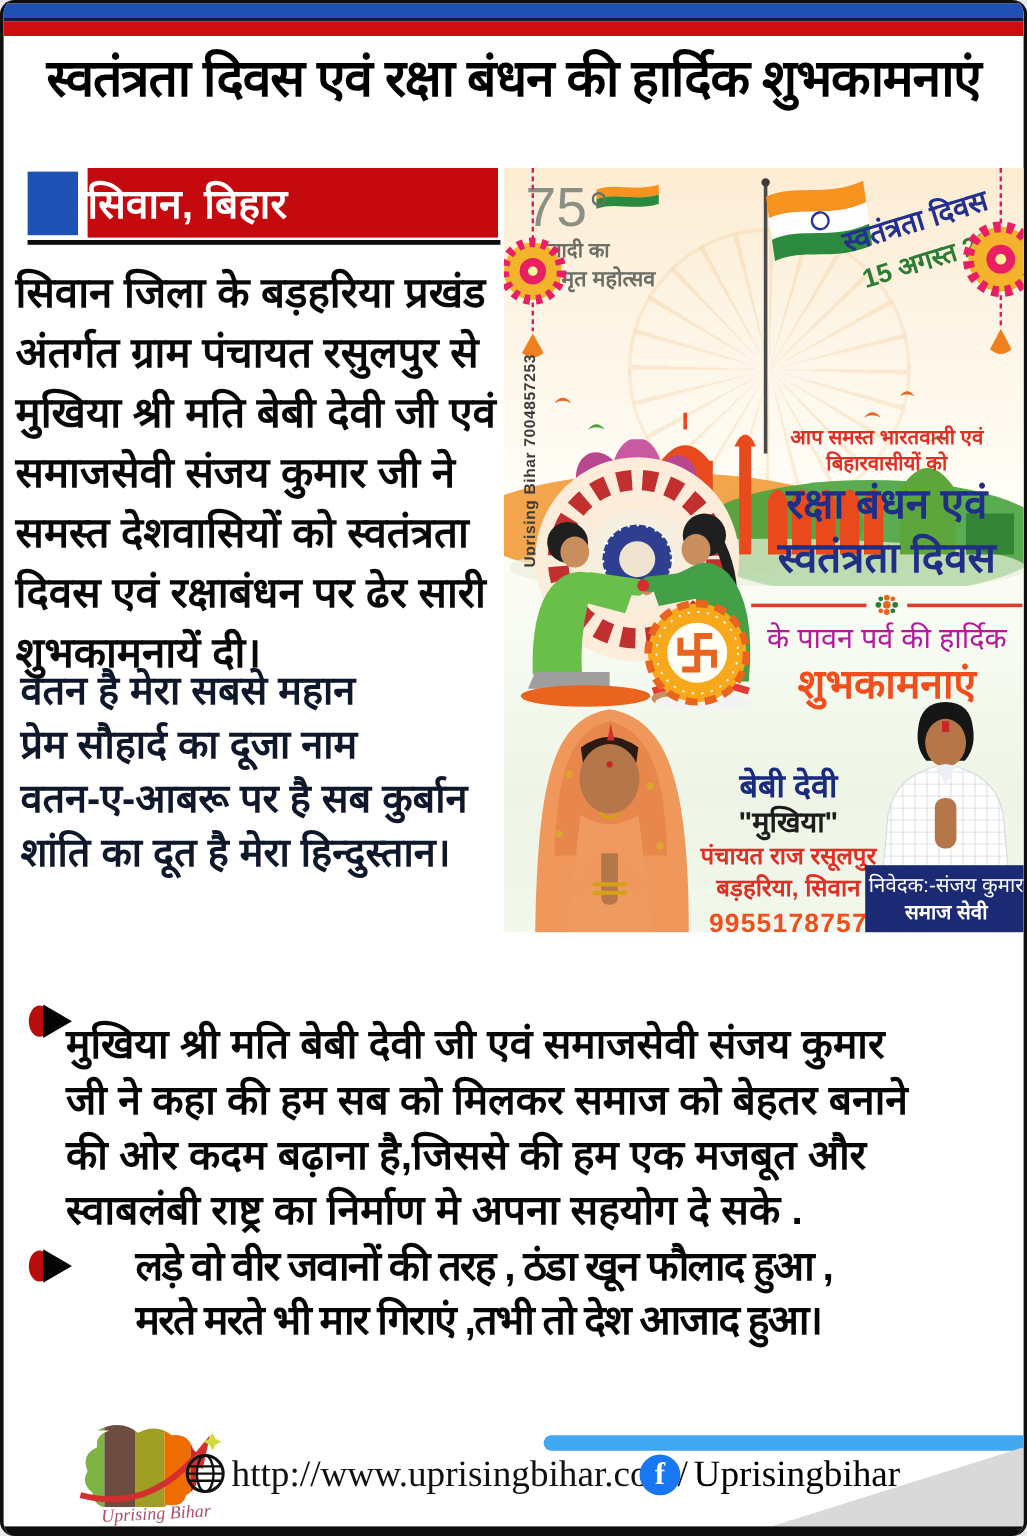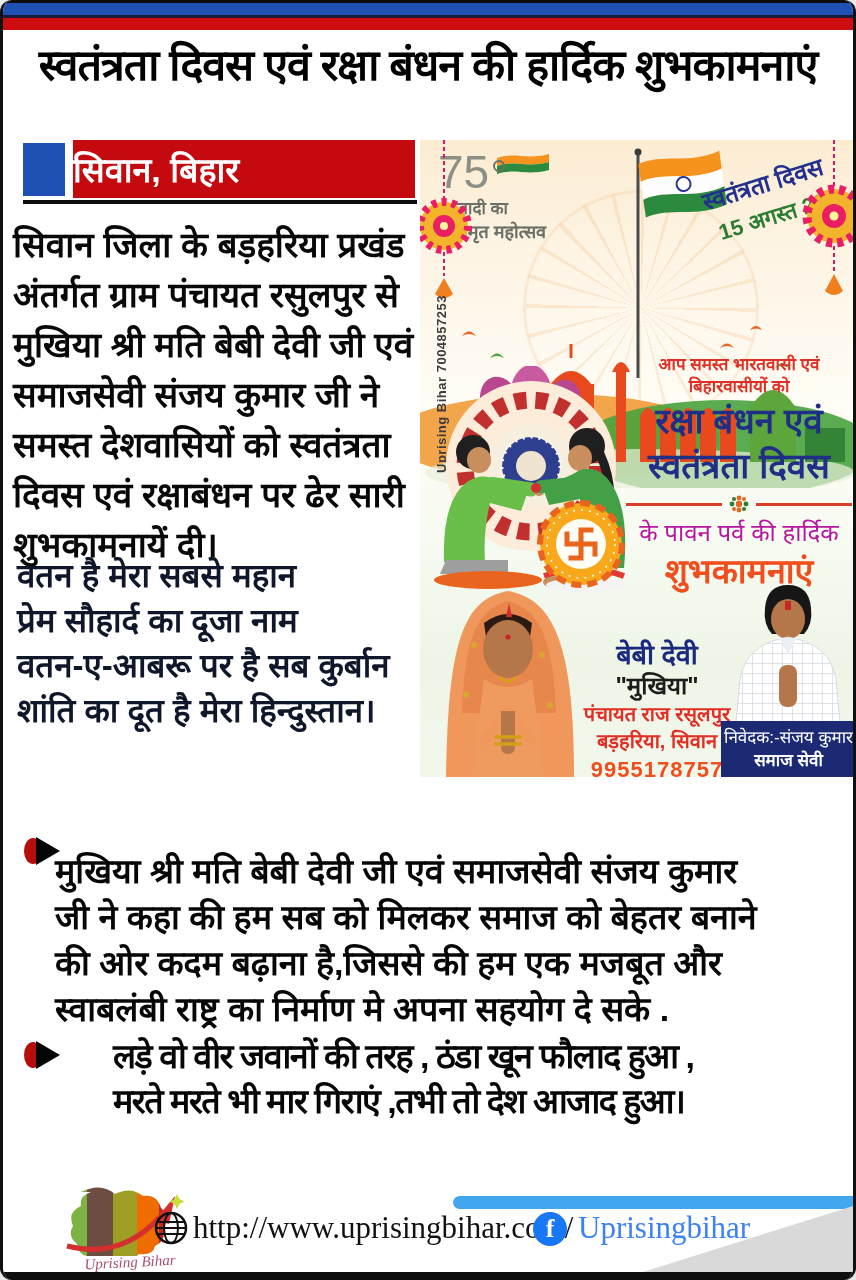--- a/index.html
+++ b/index.html
@@ -56,21 +56,21 @@
   .p2box .l1{font-size:17px;font-weight:400;line-height:23px;white-space:nowrap;}
   .p2box .l2{font-size:17px;font-weight:700;line-height:23px;}
   
   .bullet-text .ln{font-size:34px;font-weight:700;color:#060606;line-height:46px;white-space:nowrap;}
   .b2 .ln{letter-spacing:-1.5px;line-height:45px;margin-left:44px;}
   
   .site{left:190px;top:1210px;font-family:"Liberation Serif",serif;font-size:31px;color:#111;}
   .fb-badge{left:530px;top:1212px;width:34px;height:34px;border-radius:50%;background:#1877f2;
             color:#fff;font-family:"Liberation Serif",serif;font-weight:700;font-size:26px;
             display:flex;align-items:center;justify-content:center;}
-  .fb-name{left:575px;top:1210px;font-family:"Liberation Serif",serif;font-size:31px;color:#3b82f6;}
+  .fb-name{left:575px;top:1210px;font-family:"Liberation Serif",serif;font-size:31px;color:#000000;}
   .logo-script{left:52px;top:1254px;width:150px;text-align:center;color:#a8506e;
                font-family:"Liberation Serif",serif;font-style:italic;font-size:15px;transform:rotate(-3deg);}
   .bluebar{left:450px;top:1196px;width:406px;height:13px;background:#41a7ee;border-radius:8px 0 0 8px;}
   .graycorner{right:0;bottom:8px;width:210px;height:66px;background:#d9d9d9;
               clip-path:polygon(100% 0,100% 100%,0 100%);}
   .bottombar{left:0;bottom:0;width:100%;height:8px;background:#0d0d0d;}
 </style>
 </head>
 <body>
 

